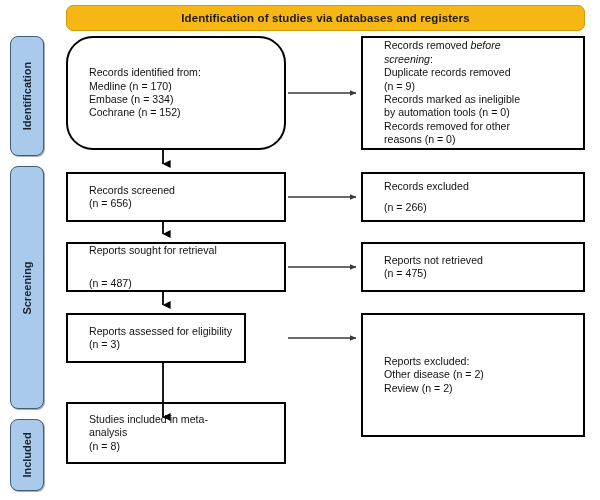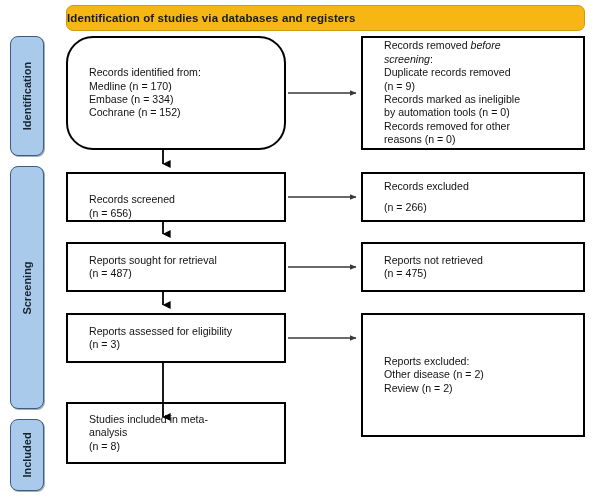--- a/index.html
+++ b/index.html
@@ -27,21 +27,21 @@
     left: 66px;
     top: 5px;
     width: 519px;
     height: 26px;
     background: #f6b714;
     border: 1px solid #d39a0b;
     border-radius: 7px;
     box-sizing: border-box;
     display: flex;
     align-items: center;
-    justify-content: flex-start;
+    justify-content: center;
   }
   .banner-text {
     font-size: 11.5px;
     font-weight: bold;
     color: #1a1a1a;
     letter-spacing: 0.1px;
     white-space: nowrap;
   }
 
   
@@ -87,25 +87,25 @@
     line-height: 13.4px;
     color: #111111;
     white-space: pre;
     padding-left: 12px;
   }
   .indent { padding-left: 20px; }
   .ital { font-style: italic; }
 
   #box-identified      { left: 66px;  top: 36px;  width: 220px; height: 114px; border-radius: 27px; }
   #box-removed         { left: 361px; top: 36px;  width: 224px; height: 114px; }
-  #box-screened        { left: 66px;  top: 172px; width: 220px; height: 50px; justify-content: flex-end;  }
+  #box-screened        { left: 66px;  top: 172px; width: 220px; height: 50px;  }
   #box-excluded        { left: 361px; top: 172px; width: 224px; height: 50px; gap: 8px;  }
-  #box-sought          { left: 66px;  top: 242px; width: 220px; height: 50px;  }
+  #box-sought          { left: 66px;  top: 242px; width: 220px; height: 50px; justify-content: space-between;  }
   #box-notretrieved    { left: 361px; top: 242px; width: 224px; height: 50px;  }
-  #box-eligibility     { left: 66px;  top: 313px; width: 220px; height: 50px;  }
+  #box-eligibility     { left: 66px;  top: 313px; width: 180px; height: 50px;  }
   #box-repexcluded     { left: 361px; top: 313px; width: 224px; height: 124px;  }
   #box-included        { left: 66px;  top: 402px; width: 220px; height: 62px;  }
 
   #box-identified p, #box-removed p, #box-repexcluded p { }
 
   
   #arrows {
     position: absolute;
     left: 0; top: 0;
     width: 600px; height: 500px;

